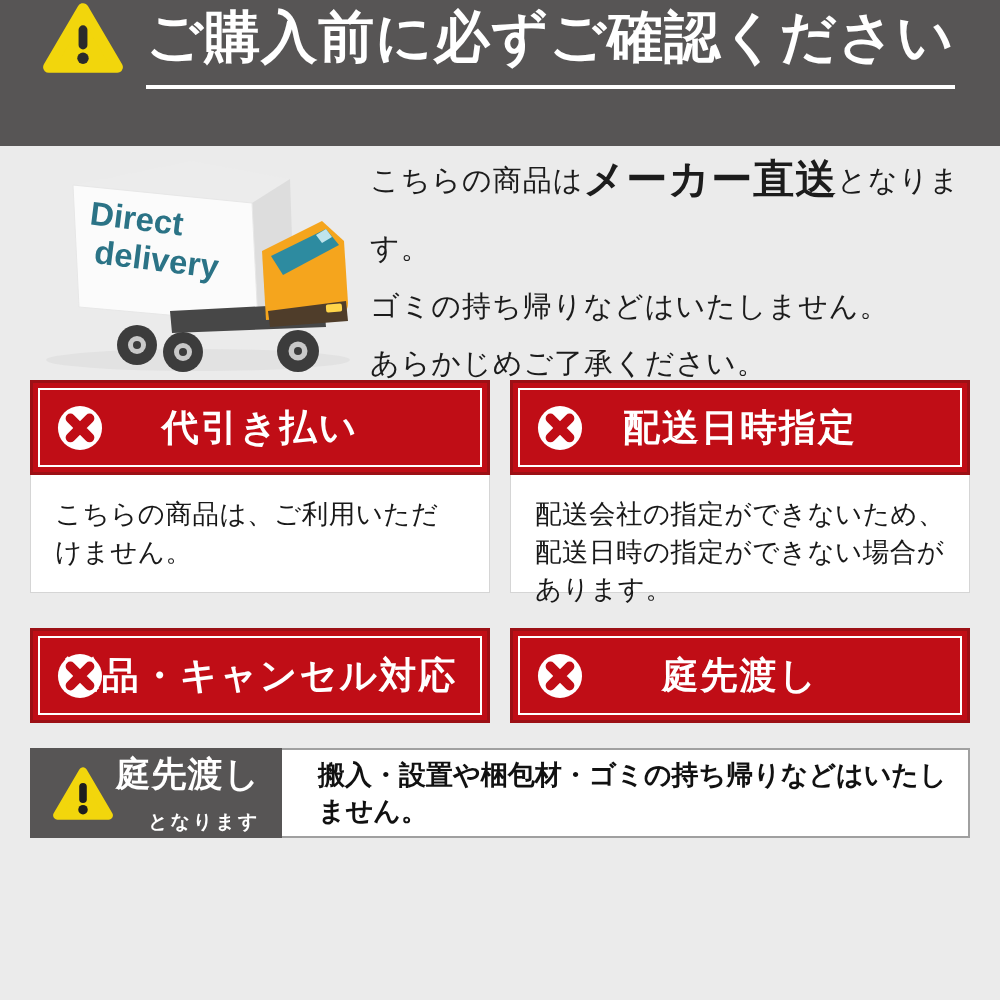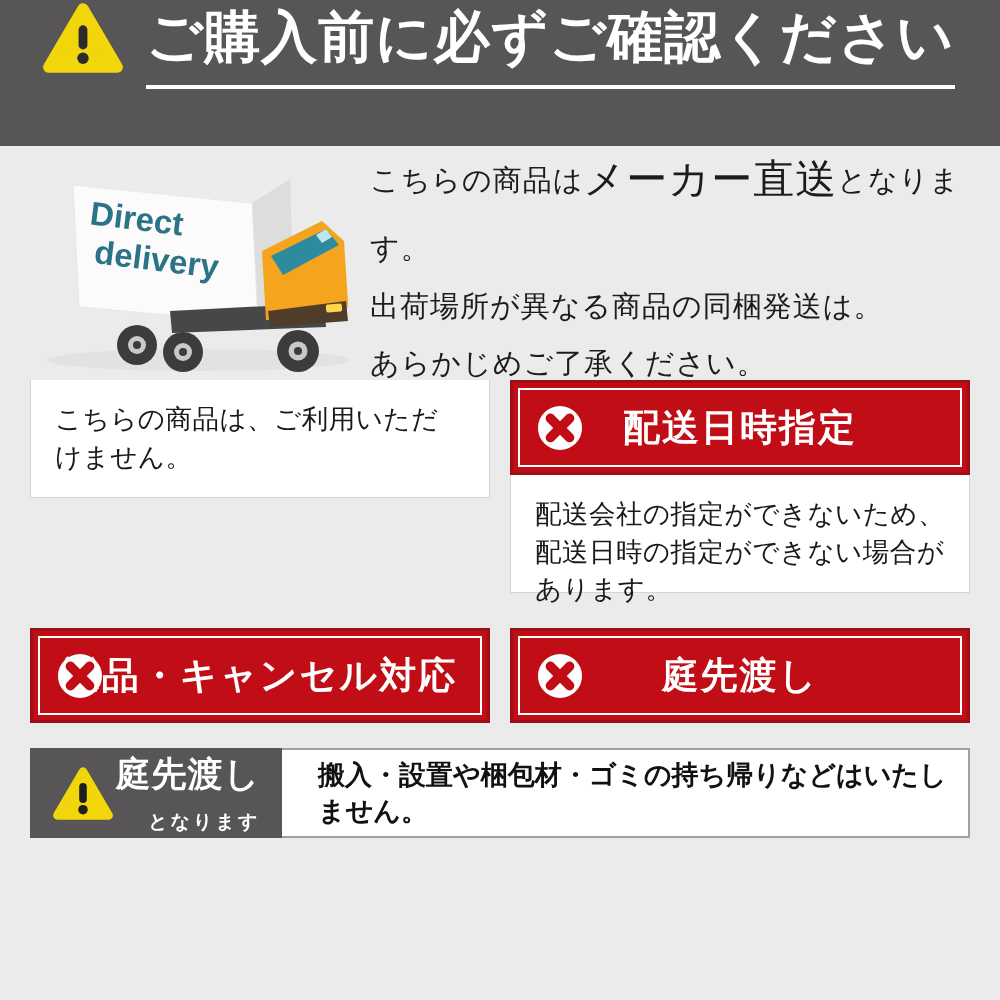--- a/index.html
+++ b/index.html
@@ -21,21 +21,21 @@
     letter-spacing:1px; border-bottom:4px solid #ffffff; padding-bottom:9px;
     white-space:nowrap;
   }
 
   
   .intro {
     display:flex; align-items:center; padding:14px 30px 0 30px; height:226px;
   }
   .truck { width:332px; height:222px; flex:0 0 auto; }
   .intro-text { margin-left:8px; font-size:29px; color:#1c1c1c; line-height:1.98; letter-spacing:1px; }
-  .intro-bold { font-size:41px; font-weight:normal; letter-spacing:1px; vertical-align:-3px; }
+  .intro-bold { font-size:41px; font-weight:bold; letter-spacing:1px; vertical-align:-3px; }
 
   
   .notice-grid {
     margin:8px 30px 0 30px;
     display:grid; grid-template-columns:1fr 1fr; column-gap:20px; row-gap:35px;
   }
   .notice-header {
     position:relative; height:95px; background:#c00d16; border:3px solid #9c1015;
     display:flex; align-items:center; justify-content:center;
   }
@@ -111,28 +111,35 @@
         <circle cx="153" cy="197" r="20" fill="#3c3c3c"></circle>
           <circle cx="153" cy="197" r="9" fill="#c9c9c9"></circle>
           <circle cx="153" cy="197" r="4" fill="#3c3c3c"></circle>
         <circle cx="268" cy="196" r="21" fill="#3c3c3c"></circle>
           <circle cx="268" cy="196" r="9.5" fill="#c9c9c9"></circle>
           <circle cx="268" cy="196" r="4" fill="#3c3c3c"></circle>
       </g>
     </svg>
     <div class="intro-text">
       <div><span>こちらの商品は</span><span class="intro-bold">メーカー直送</span><span>となります。</span></div>
-      <div>出荷場所が異なる商品の同梱発送は。</div>
+      <div>ゴミの持ち帰りなどはいたしません。</div>
       <div>あらかじめご了承ください。</div>
     </div>
   </div>
 
   <div class="notice-grid">
 
     <div>
+      <div class="notice-header">
+        <svg class="x-badge" viewBox="0 0 48 48">
+          <circle cx="24" cy="24" r="23" fill="#ffffff"></circle>
+          <path d="M14 14 L34 34 M34 14 L14 34" stroke="#c00d16" stroke-width="10" stroke-linecap="round"></path>
+        </svg>
+        <span class="notice-title">代引き払い</span>
+      </div>
       <div class="notice-body">こちらの商品は、ご利用いただけません。</div>
     </div>
 
     <div>
       <div class="notice-header">
         <svg class="x-badge" viewBox="0 0 48 48">
           <circle cx="24" cy="24" r="23" fill="#ffffff"></circle>
           <path d="M14 14 L34 34 M34 14 L14 34" stroke="#c00d16" stroke-width="10" stroke-linecap="round"></path>
         </svg>
         <span class="notice-title">配送日時指定</span>

